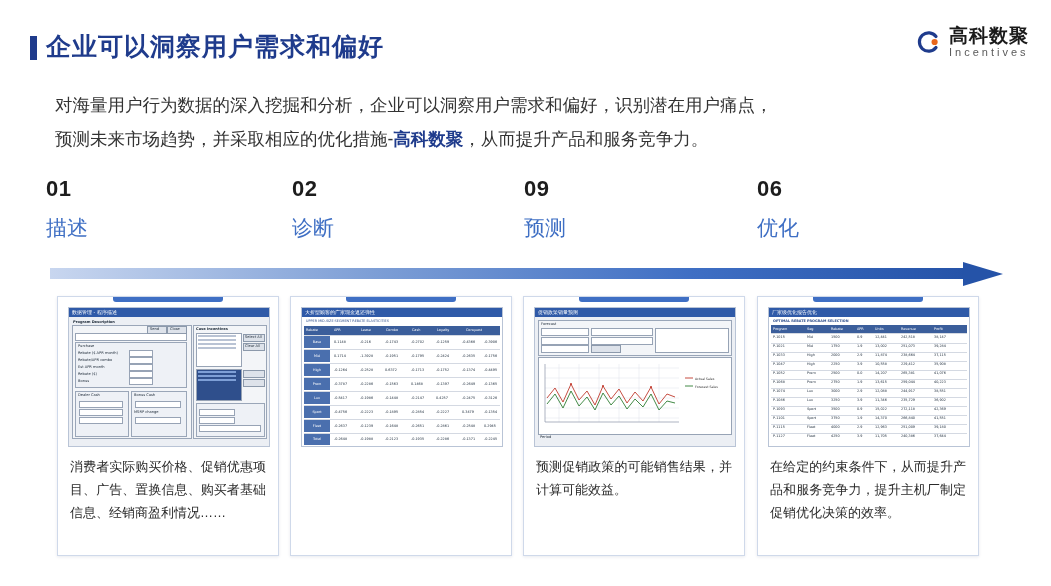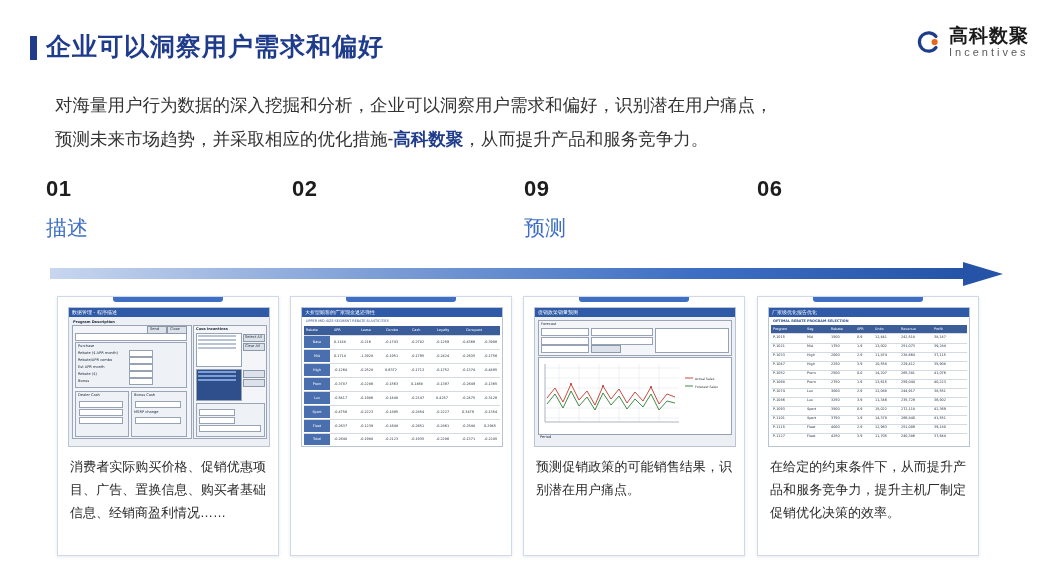--- a/index.html
+++ b/index.html
@@ -299,27 +299,29 @@
   </span>
 </div>
 
 <div class="steps">
   <div class="step step-0">
     <div class="step-num">01</div>
     <div class="step-label">描述</div>
   </div>
   <div class="step step-1">
     <div class="step-num">02</div>
+    <div class="step-label">诊断</div>
   </div>
   <div class="step step-2">
     <div class="step-num">09</div>
     <div class="step-label">预测</div>
   </div>
   <div class="step step-3">
     <div class="step-num">06</div>
+    <div class="step-label">优化</div>
   </div>
 </div>
 
 <div class="arrow-wrap">
   <div class="arrow-body"></div>
   <div class="arrow-head"></div>
 </div>
 
 <div class="cards">
 
@@ -538,21 +540,21 @@
             <circle cx="112" cy="29" r="1" fill="#c0392b"></circle>
             <line x1="146" y1="20" x2="154" y2="20" stroke="#c0392b" stroke-width="0.9"></line>
             <text x="156" y="21.5" font-size="3.2" fill="#333333" font-family="DejaVu Sans">Actual Sales</text>
             <line x1="146" y1="28" x2="154" y2="28" stroke="#2e7d32" stroke-width="0.9"></line>
             <text x="156" y="29.5" font-size="3.2" fill="#333333" font-family="DejaVu Sans">Forecast Sales</text>
           </svg>
         </div>
         <div class="txt-s" style="left:5px; top:118px;">Period</div>
       </div>
     </div>
-    <div class="card-caption">预测促销政策的可能销售结果，识别潜在用户痛点。</div>
+    <div class="card-caption">预测促销政策的可能销售结果，并计算可能效益。</div>
   </div>
 
   <div class="card card-3">
     <div class="card-tab"></div>
     <div class="thumb">
       <div class="thumb-title">厂家级优化报告优化</div>
       <div class="thumb-body" style="background:#ffffff;">
         <div class="txt-s" style="left:4px; top:2px; font-size:3.4px; color:#2f4f8c; font-weight:bold;">OPTIMAL REBATE PROGRAM SELECTION</div>
 
         <div class="trow thead" style="top:8px; height:8px;">

